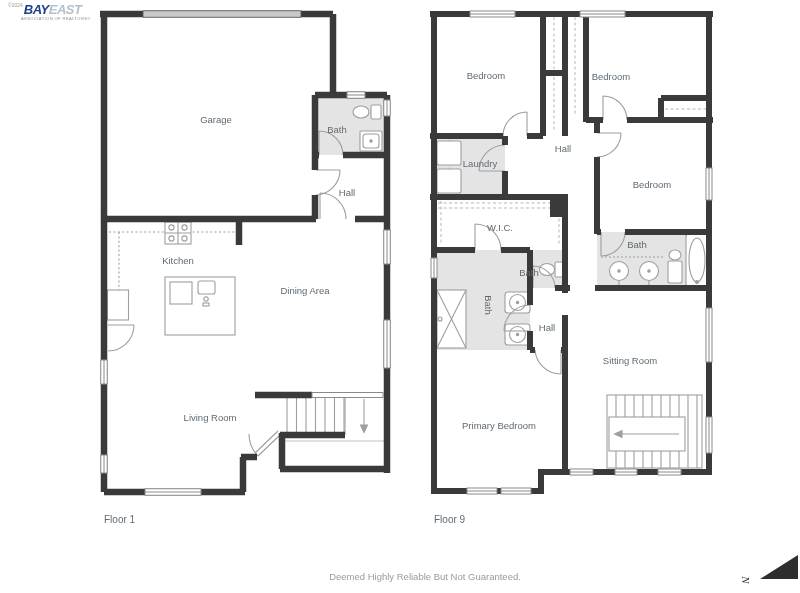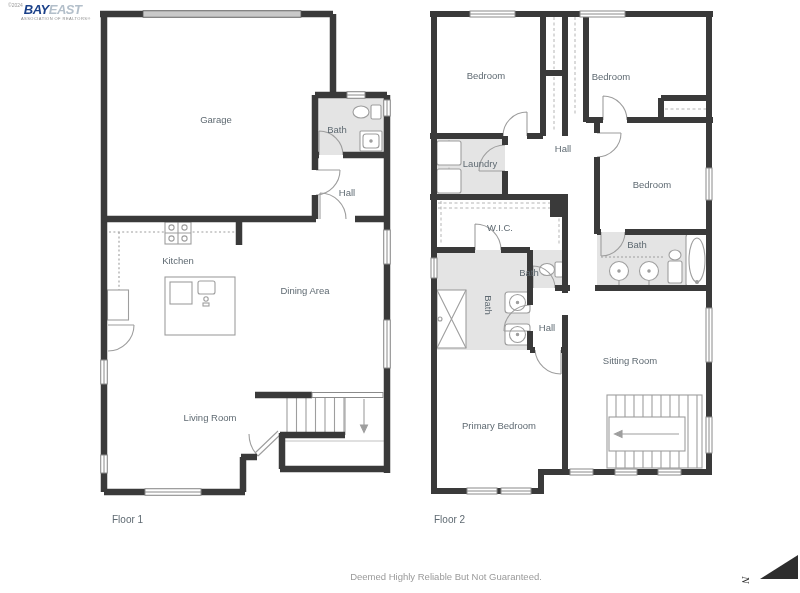--- a/index.html
+++ b/index.html
@@ -264,23 +264,23 @@
     <text x="75" y="226">W.I.C.</text>
     <text x="104" y="271">Bath</text>
     <text x="60" y="300" transform="rotate(90 60 300)">Bath</text>
     <text x="212" y="243">Bath</text>
     <text x="122" y="326">Hall</text>
     <text x="205" y="359">Sitting Room</text>
     <text x="74" y="424">Primary Bedroom</text>
   </g>
 </svg>
 
-<div class="abs floor-caption" style="left:112px;top:514px;">Floor 1</div>
-<div class="abs floor-caption" style="left:434px;top:514px;">Floor 2</div>
-
-<div class="abs footer-text" style="left:446px;top:571px;transform:translateX(-50%);">Deemed Highly Reliable But Not Guaranteed.</div>
+<div class="abs floor-caption" style="left:104px;top:514px;">Floor 1</div>
+<div class="abs floor-caption" style="left:434px;top:514px;">Floor 9</div>
+
+<div class="abs footer-text" style="left:425px;top:571px;transform:translateX(-50%);">Deemed Highly Reliable But Not Guaranteed.</div>
 
 <div class="abs compass" style="left:742px;top:552px;">
   <span class="compass-letter">N</span>
   <svg width="44" height="30" viewBox="0 0 44 30">
     <polygon points="4,27 42,3 42,27" fill="#2e2e2e"></polygon>
   </svg>
 </div>
 
 </body></html>

